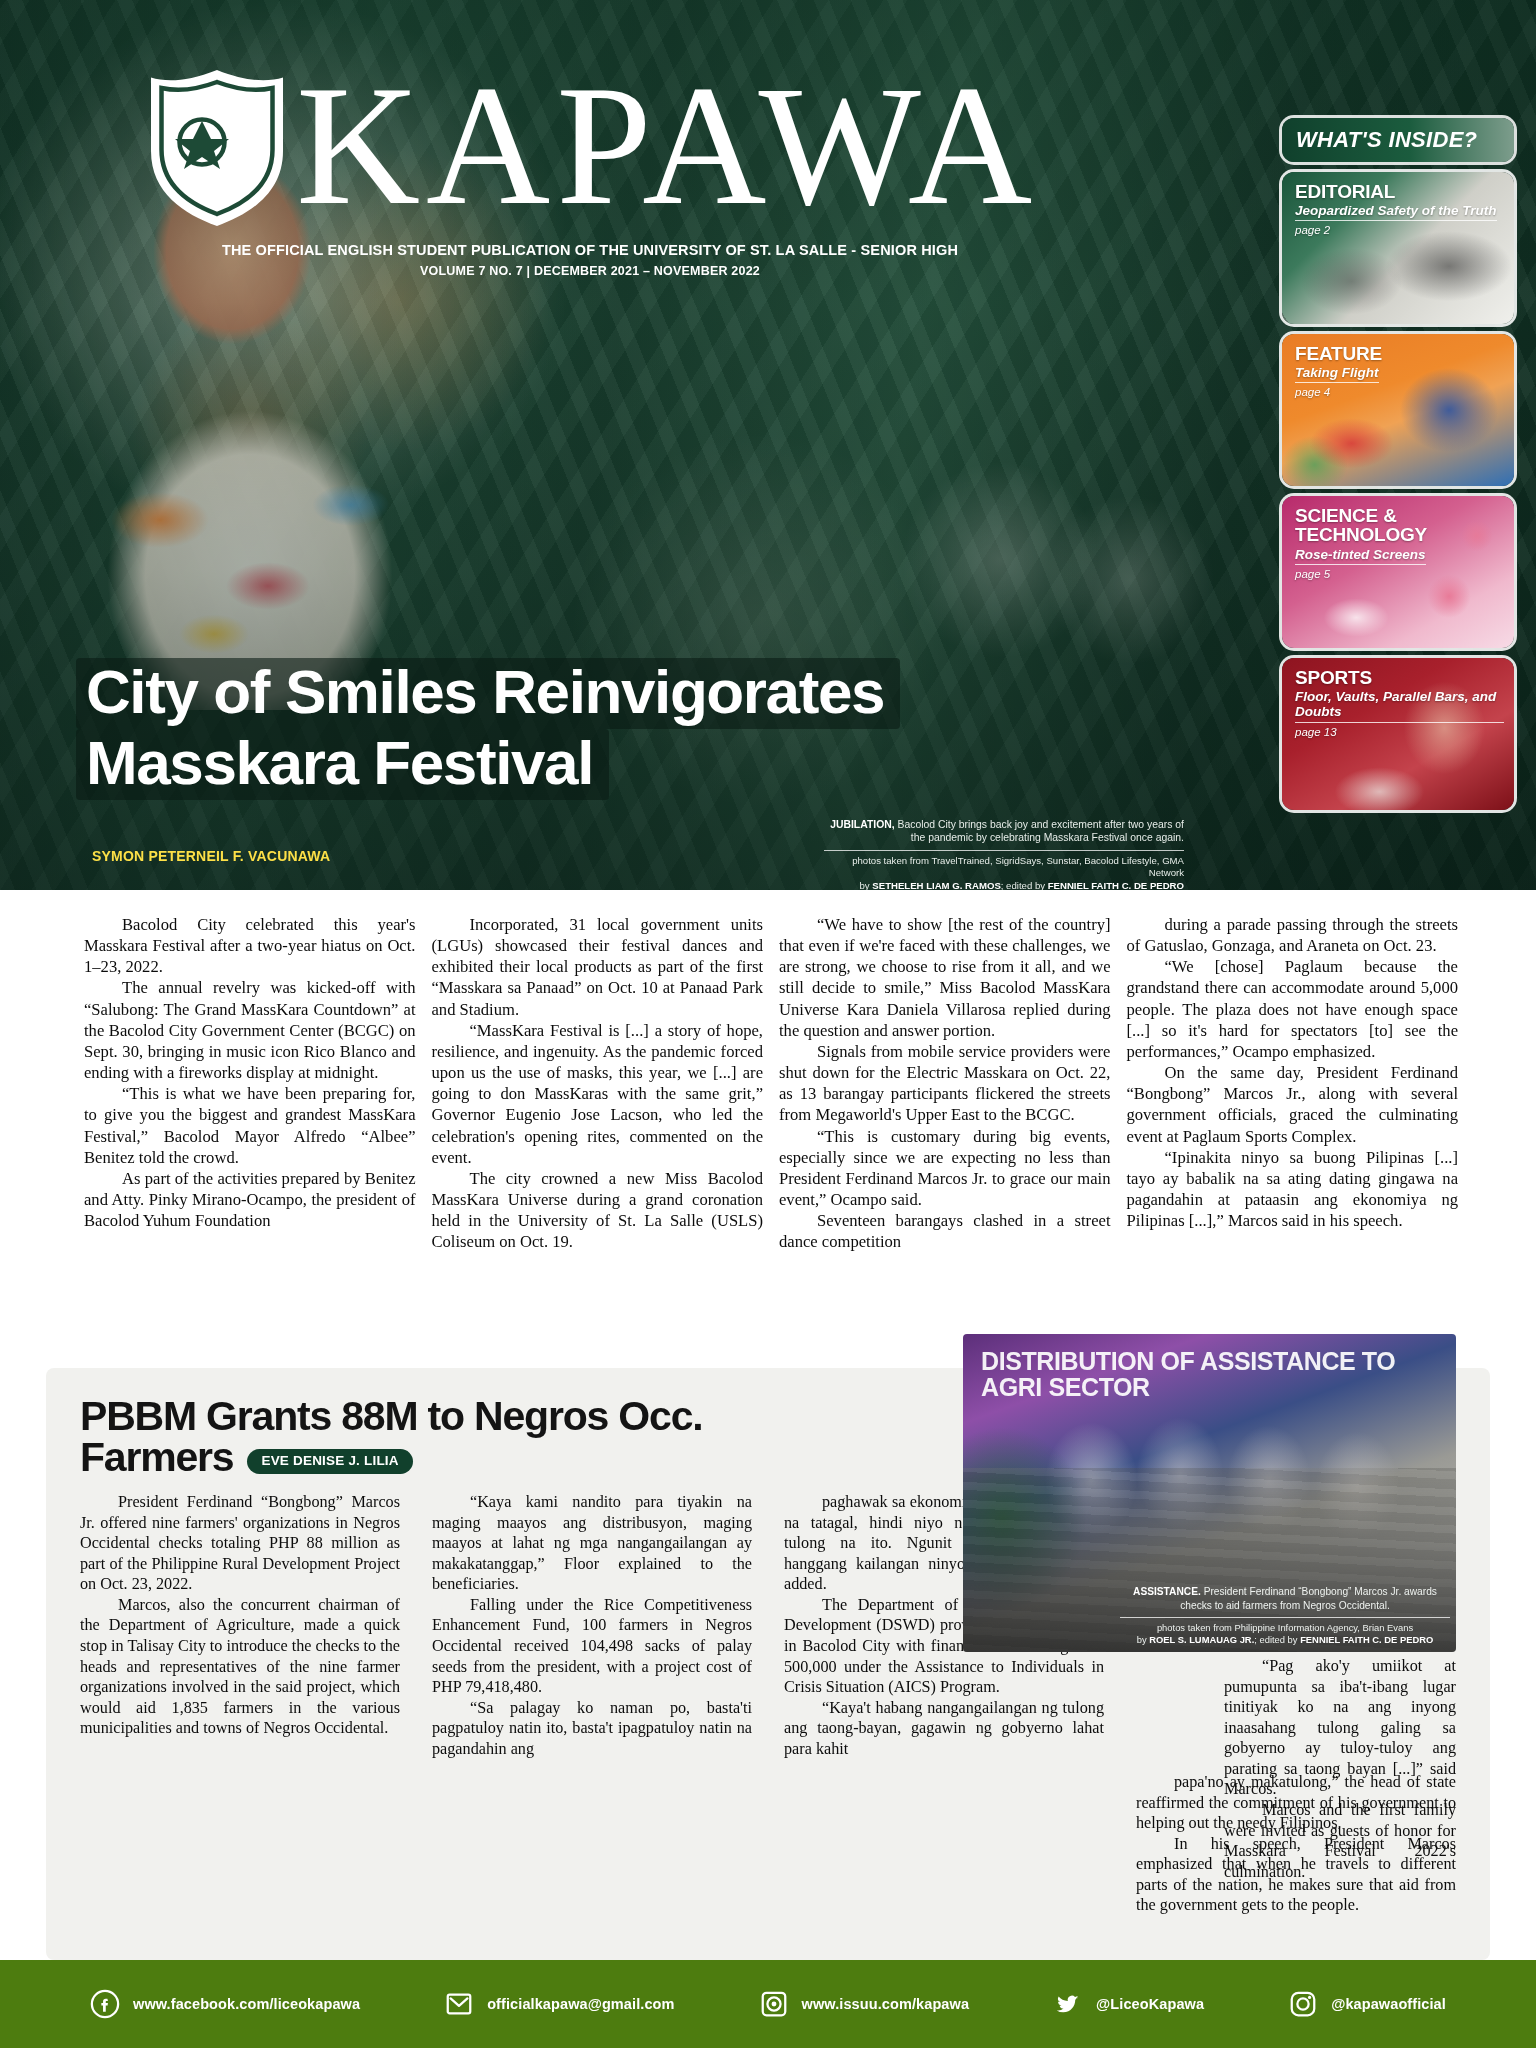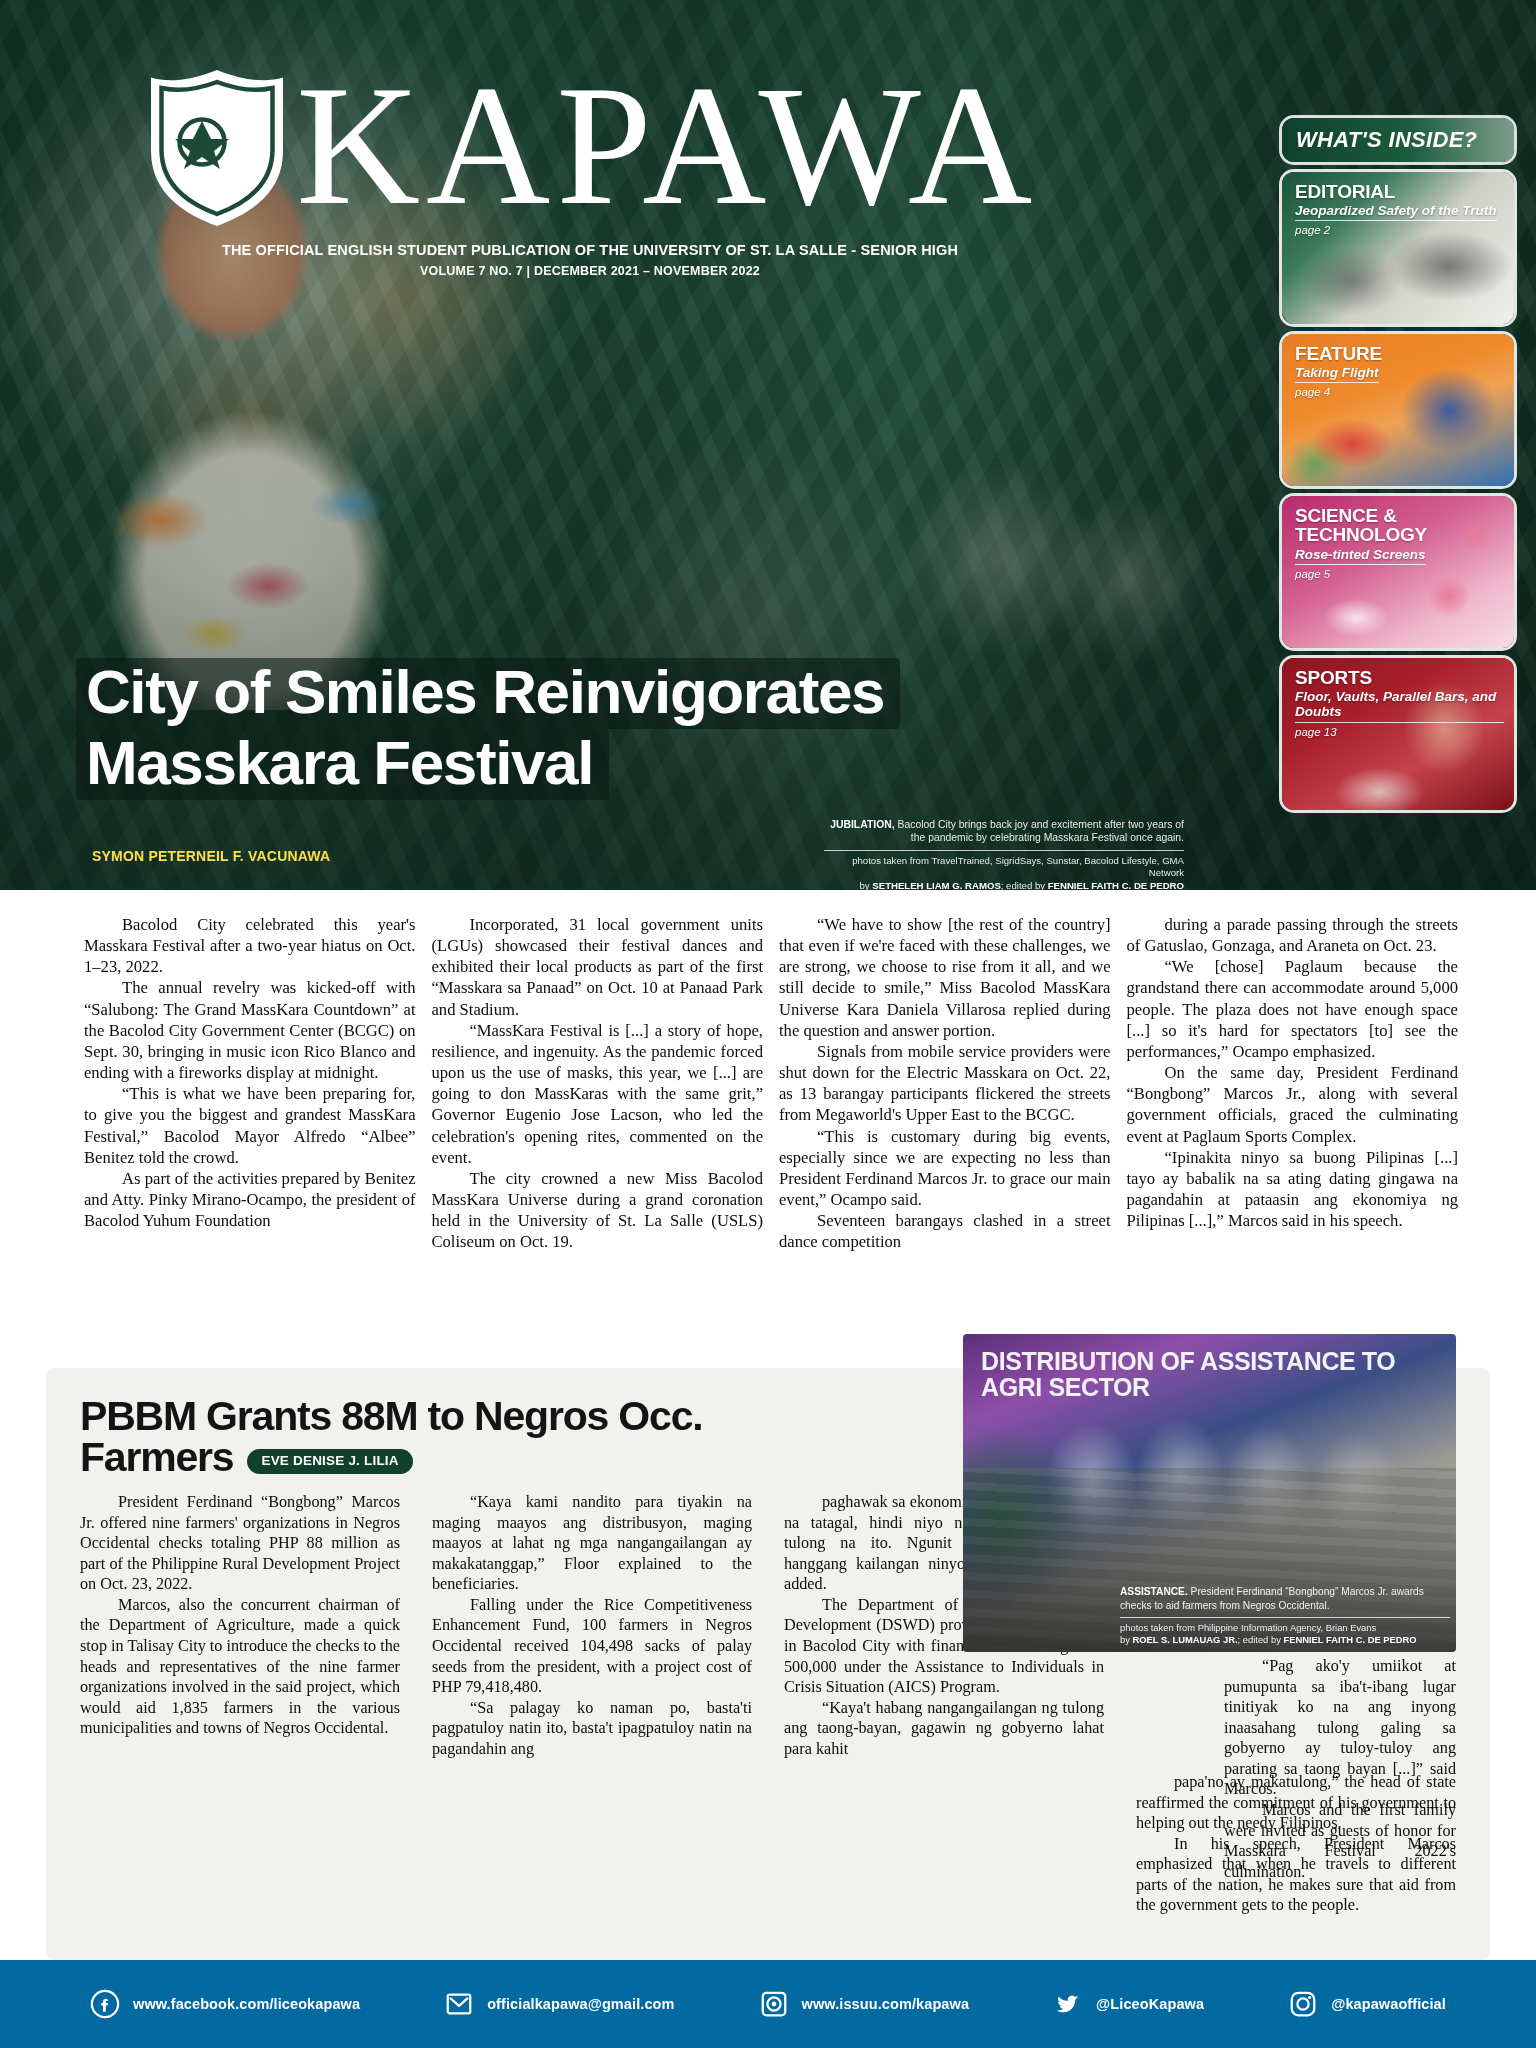--- a/index.html
+++ b/index.html
@@ -249,29 +249,29 @@
     background:linear-gradient(180deg, rgba(20,20,20,0) 0%, rgba(20,20,20,.25) 40%, rgba(15,15,15,.72) 100%),
                repeating-linear-gradient(3deg, rgba(120,120,115,.25) 0 8px, rgba(70,70,66,.25) 8px 18px);
   }
   .a2-photo-title{
     position:absolute; left:18px; top:14px; right:10px; z-index:4;
     color:#fff; font-size:25px; font-weight:bold; letter-spacing:-.4px; line-height:1.05;
     opacity:.92;
   }
   .a2-credit{
     position:absolute; right:6px; bottom:6px; z-index:5; width:330px;
-    color:#eef2ef; text-align:left;
+    color:#eef2ef; text-align:center;
   }
   .a2-credit .pc-cap{ font-size:10.2px; }
   .a2-credit .pc-meta{ font-size:9.4px; }
 
   
   .footer{
     position:absolute; left:0; bottom:0; width:1536px; height:88px;
-    background:#0369a1;
+    background:#4d7c0f;
     display:flex; align-items:center; justify-content:space-around;
     padding:0 48px;
   }
   .f-item{ display:flex; align-items:center; gap:13px; }
   .f-item span{ color:#fff; font-size:14.5px; font-weight:bold; letter-spacing:.1px; }
   .f-ico{ width:30px; height:30px; flex:0 0 30px; }
 </style>
 </head>
 <body>
 

